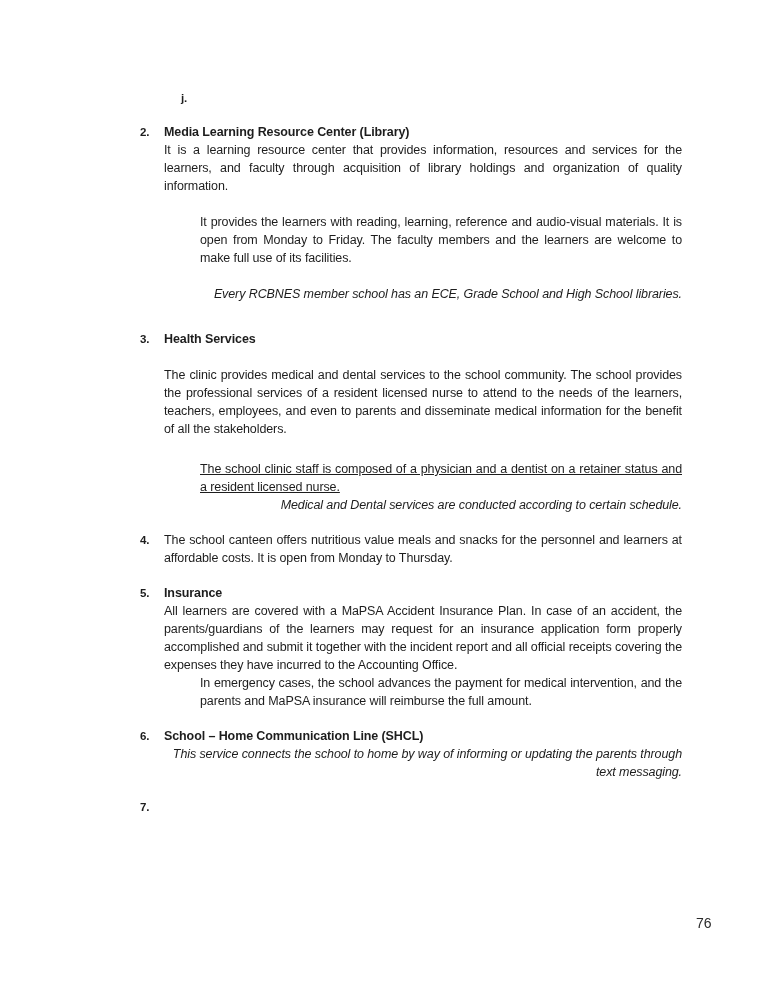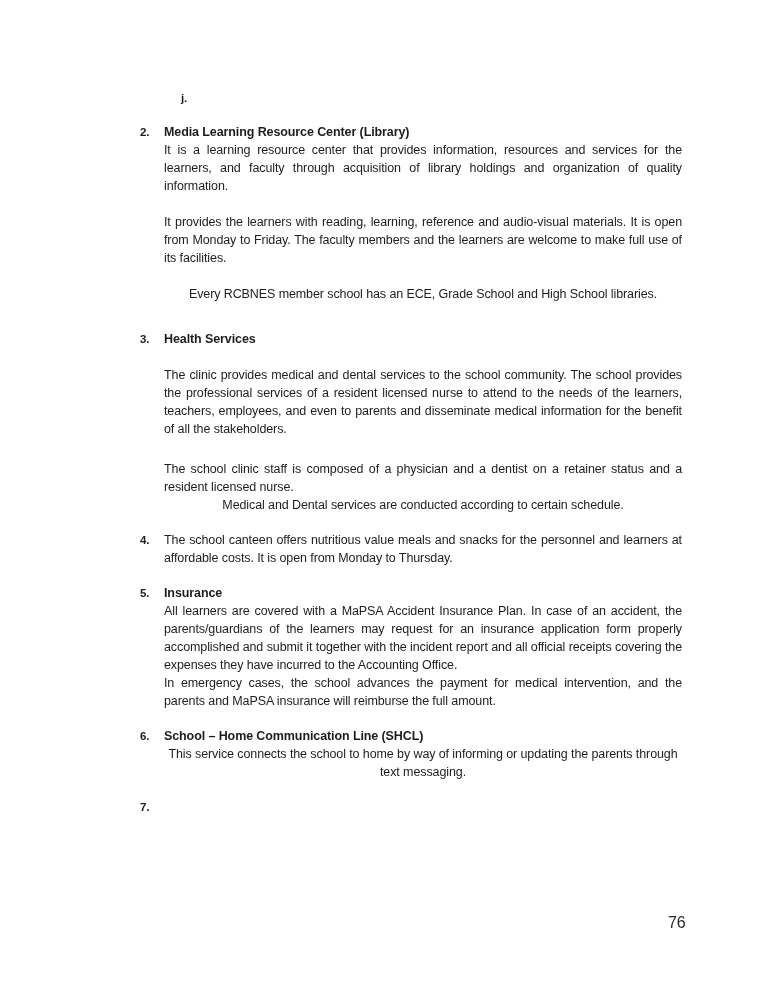--- a/index.html
+++ b/index.html
@@ -28,32 +28,32 @@
     font-size: 11.5px;
     flex: 0 0 auto;
   }
   .numbered .marker { width: 24px; }
   .lettered .marker { width: 22px; }
   .content { flex: 0 0 auto; }
   .numbered .content { width: 518px; }
   .lettered .content { width: 479px; }
   .heading { font-weight: 700; }
   .para { text-align: justify; text-justify: inter-word; }
-  .para.left { text-align: center; }
-  .para + .para { margin-top: 18px; }
+  .para.left { text-align: right; font-style: italic; }
+  .para + .para { margin-top: 18px; margin-left: 36px; }
   .para.no-gap { margin-top: 0; }
   .para.first-pad { margin-top: 18px; }
   .sec-gap-sm { margin-bottom: 16px; }
   .sec-gap { margin-bottom: 17px; }
   .sec-gap-lg { margin-bottom: 27px; }
   .pagenum {
     position: absolute;
     top: 914px;
-    left: 668px;
-    font-size: 16px;
+    left: 696px;
+    font-size: 14px;
     color: #2a2a2a;
   }
 </style>
 </head>
 <body>
 
 <div class="page">
 
   <div class="section lettered sec-gap-sm">
     <span class="marker">j.</span>
@@ -67,21 +67,21 @@
       <p class="para">It provides the learners with reading, learning, reference and audio-visual materials. It is open from Monday to Friday. The faculty members and the learners are welcome to make full use of its facilities.</p>
       <p class="para left">Every RCBNES member school has an ECE, Grade School and High School libraries.</p>
     </div>
   </div>
 
   <div class="section numbered sec-gap">
     <span class="marker">3.</span>
     <div class="content">
       <div class="heading">Health Services</div>
       <p class="para first-pad">The clinic provides medical and dental services to the school community. The school provides the professional services of a resident licensed nurse to attend to the needs of the learners, teachers, employees, and even to parents and disseminate medical information for the benefit of all the stakeholders.</p>
-      <p class="para" style="margin-top:22px;">The school clinic staff is composed of a physician and a dentist on a retainer status and a resident licensed nurse.</p>
+      <p class="para" style="margin-top:22px;text-decoration:underline;">The school clinic staff is composed of a physician and a dentist on a retainer status and a resident licensed nurse.</p>
       <p class="para no-gap left">Medical and Dental services are conducted according to certain schedule.</p>
     </div>
   </div>
 
   <div class="section numbered sec-gap">
     <span class="marker">4.</span>
     <div class="content">
       <p class="para">The school canteen offers nutritious value meals and snacks for the personnel and learners at affordable costs. It is open from Monday to Thursday.</p>
     </div>
   </div>

